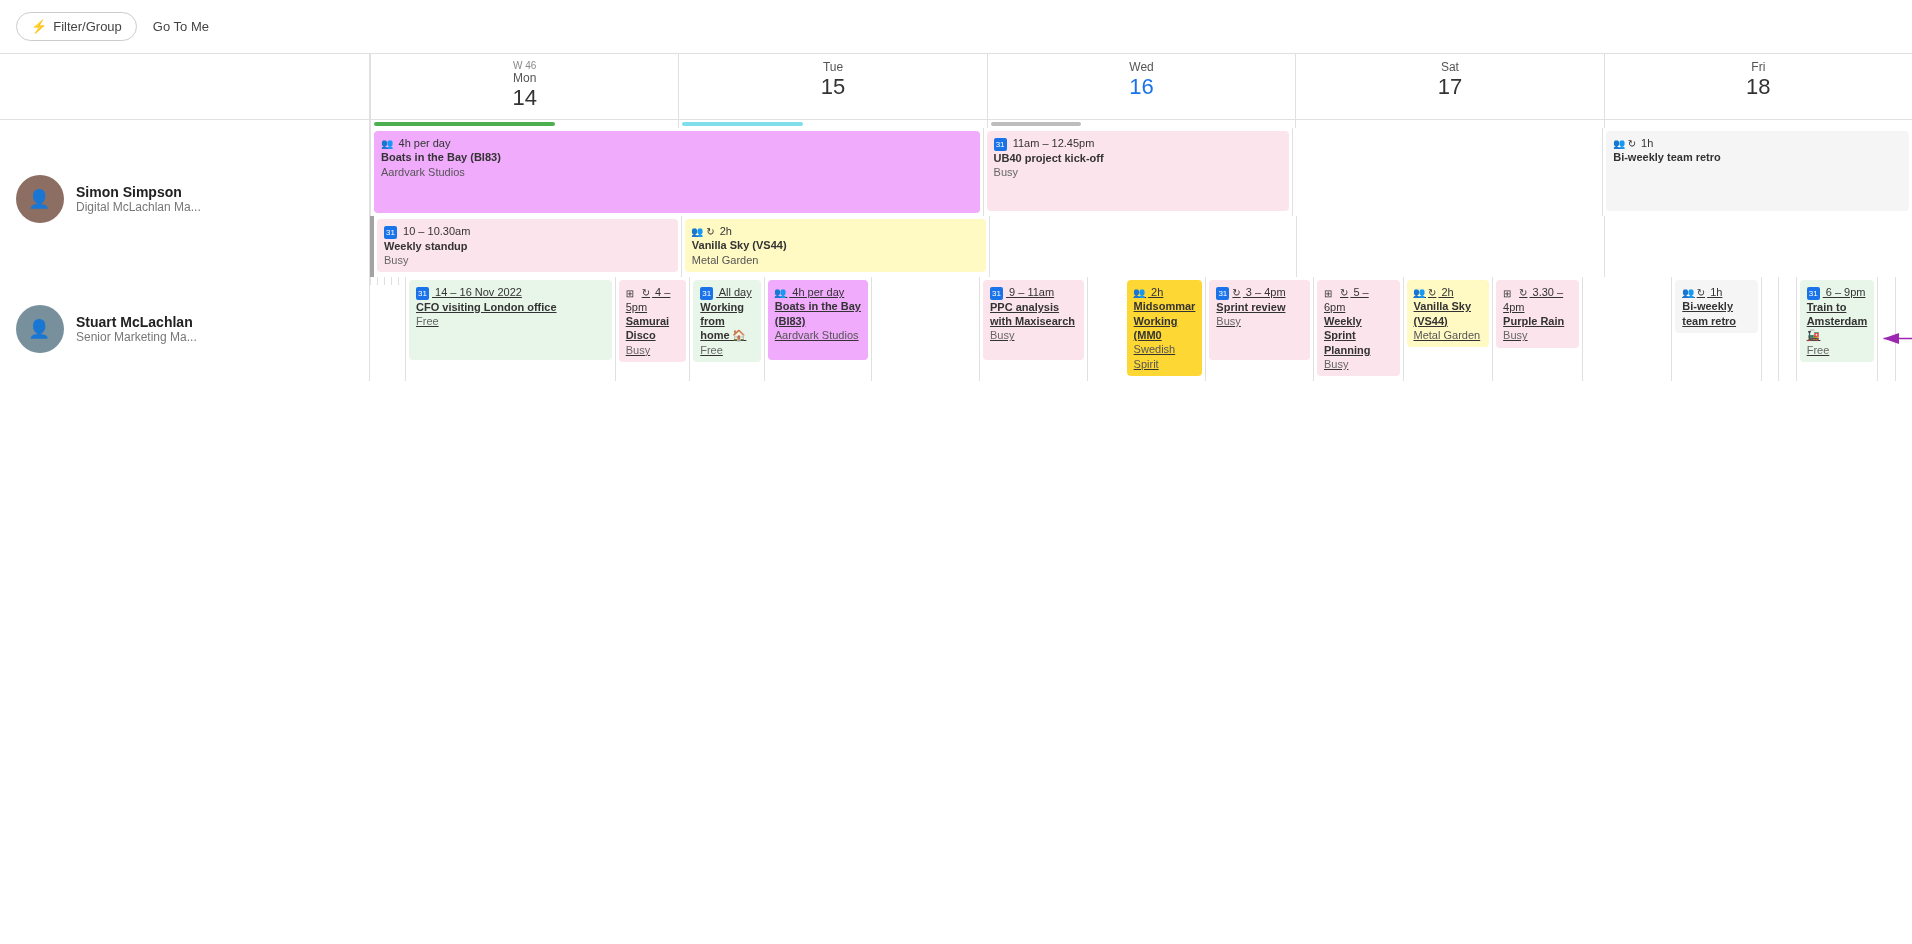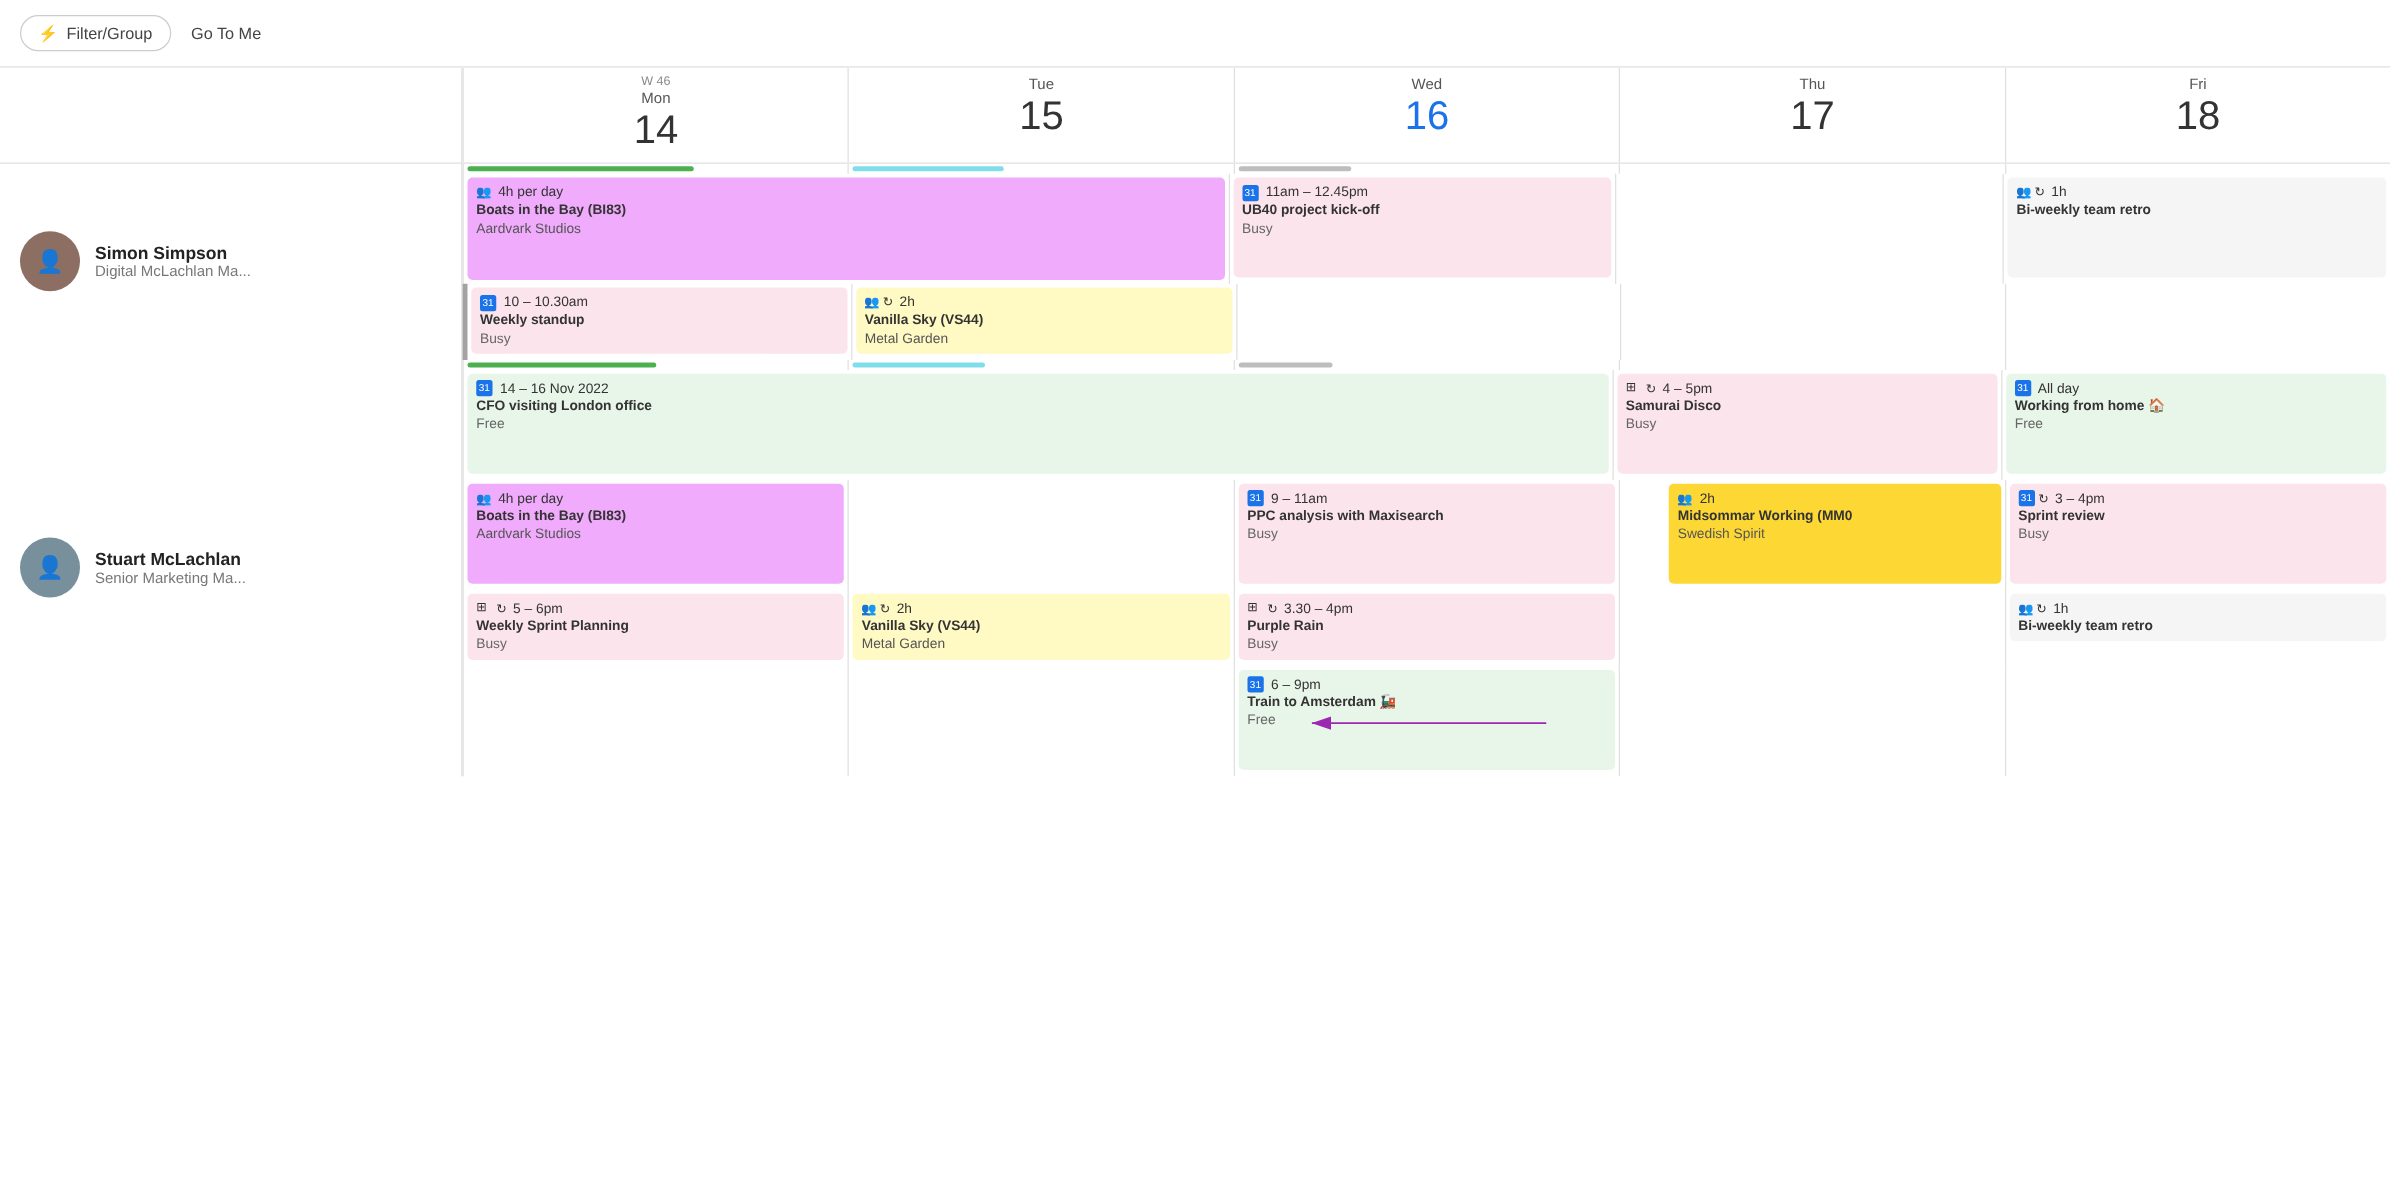--- a/index.html
+++ b/index.html
@@ -17,21 +17,21 @@
     .main { display: flex; flex: 1; overflow: hidden; }
 
     
     .calendar { flex: 1; display: flex; flex-direction: column; overflow: hidden; }
 
     
     .day-headers { display: flex; border-bottom: 1px solid #e0e0e0; }
     .day-header { flex: 1; text-align: center; padding: 6px 0 8px; border-left: 1px solid #e0e0e0; }
     .day-header .week-label { font-size: 10px; color: #888; }
     .day-header .day-name { font-size: 12px; color: #555; }
-    .day-header .day-num { font-size: 32px; font-weight: 400; color: #333; }
+    .day-header .day-num { font-size: 22px; font-weight: 400; color: #333; }
     .day-header.today .day-num { color: #1a73e8; }
     .avatar { width: 48px; height: 48px; border-radius: 50%; overflow: hidden; background: #ccc; flex-shrink: 0; }
     .person-details .name { font-size: 14px; font-weight: 600; color: #222; }
     .person-details .role { font-size: 12px; color: #777; }
 
     
     .event { border-radius: 4px; padding: 5px 7px; font-size: 11px; line-height: 1.3; margin-bottom: 2px; }
     .event .event-title { font-weight: 600; }
     .event .event-sub { color: #555; }
     .event .event-status { color: #666; }
@@ -87,21 +87,21 @@
         </div>
         <div class="day-header">
           <div class="day-name">Tue</div>
           <div class="day-num">15</div>
         </div>
         <div class="day-header today">
           <div class="day-name">Wed</div>
           <div class="day-num">16</div>
         </div>
         <div class="day-header">
-          <div class="day-name">Thu</div>
+          <div class="day-name">Sat</div>
           <div class="day-num">17</div>
         </div>
         <div class="day-header">
           <div class="day-name">Fri</div>
           <div class="day-num">18</div>
         </div>
       </div>
 
       <div class="calendar-body">
 
@@ -191,21 +191,21 @@
           <div class="person-info-cell">
             <div class="avatar" style="background:#78909c; display:flex; align-items:center; justify-content:center; color:white; font-weight:bold; font-size:16px;">
               <span style="font-size:18px;">👤</span>
             </div>
             <div class="person-details">
               <div class="name">Stuart McLachlan</div>
               <div class="role">Senior Marketing Ma...</div>
             </div>
           </div>
 
-          <div style="flex:1; display:flex; flex-direction:column;">
+          <div style="flex:1; display:flex; text-decoration:underline;">
 
             <div style="display:flex; height:8px;">
               <div style="flex:1; border-left:1px solid #e0e0e0; padding:2px 3px;">
                 <div style="height:4px; background:#4caf50; border-radius:2px; width:50%;"></div>
               </div>
               <div style="flex:1; border-left:1px solid #e0e0e0; padding:2px 3px;">
                 <div style="height:4px; background:#80deea; border-radius:2px; width:35%;"></div>
               </div>
               <div style="flex:1; border-left:1px solid #e0e0e0; padding:2px 3px;">
                 <div style="height:4px; background:#bdbdbd; border-radius:2px; width:25%;"></div>

